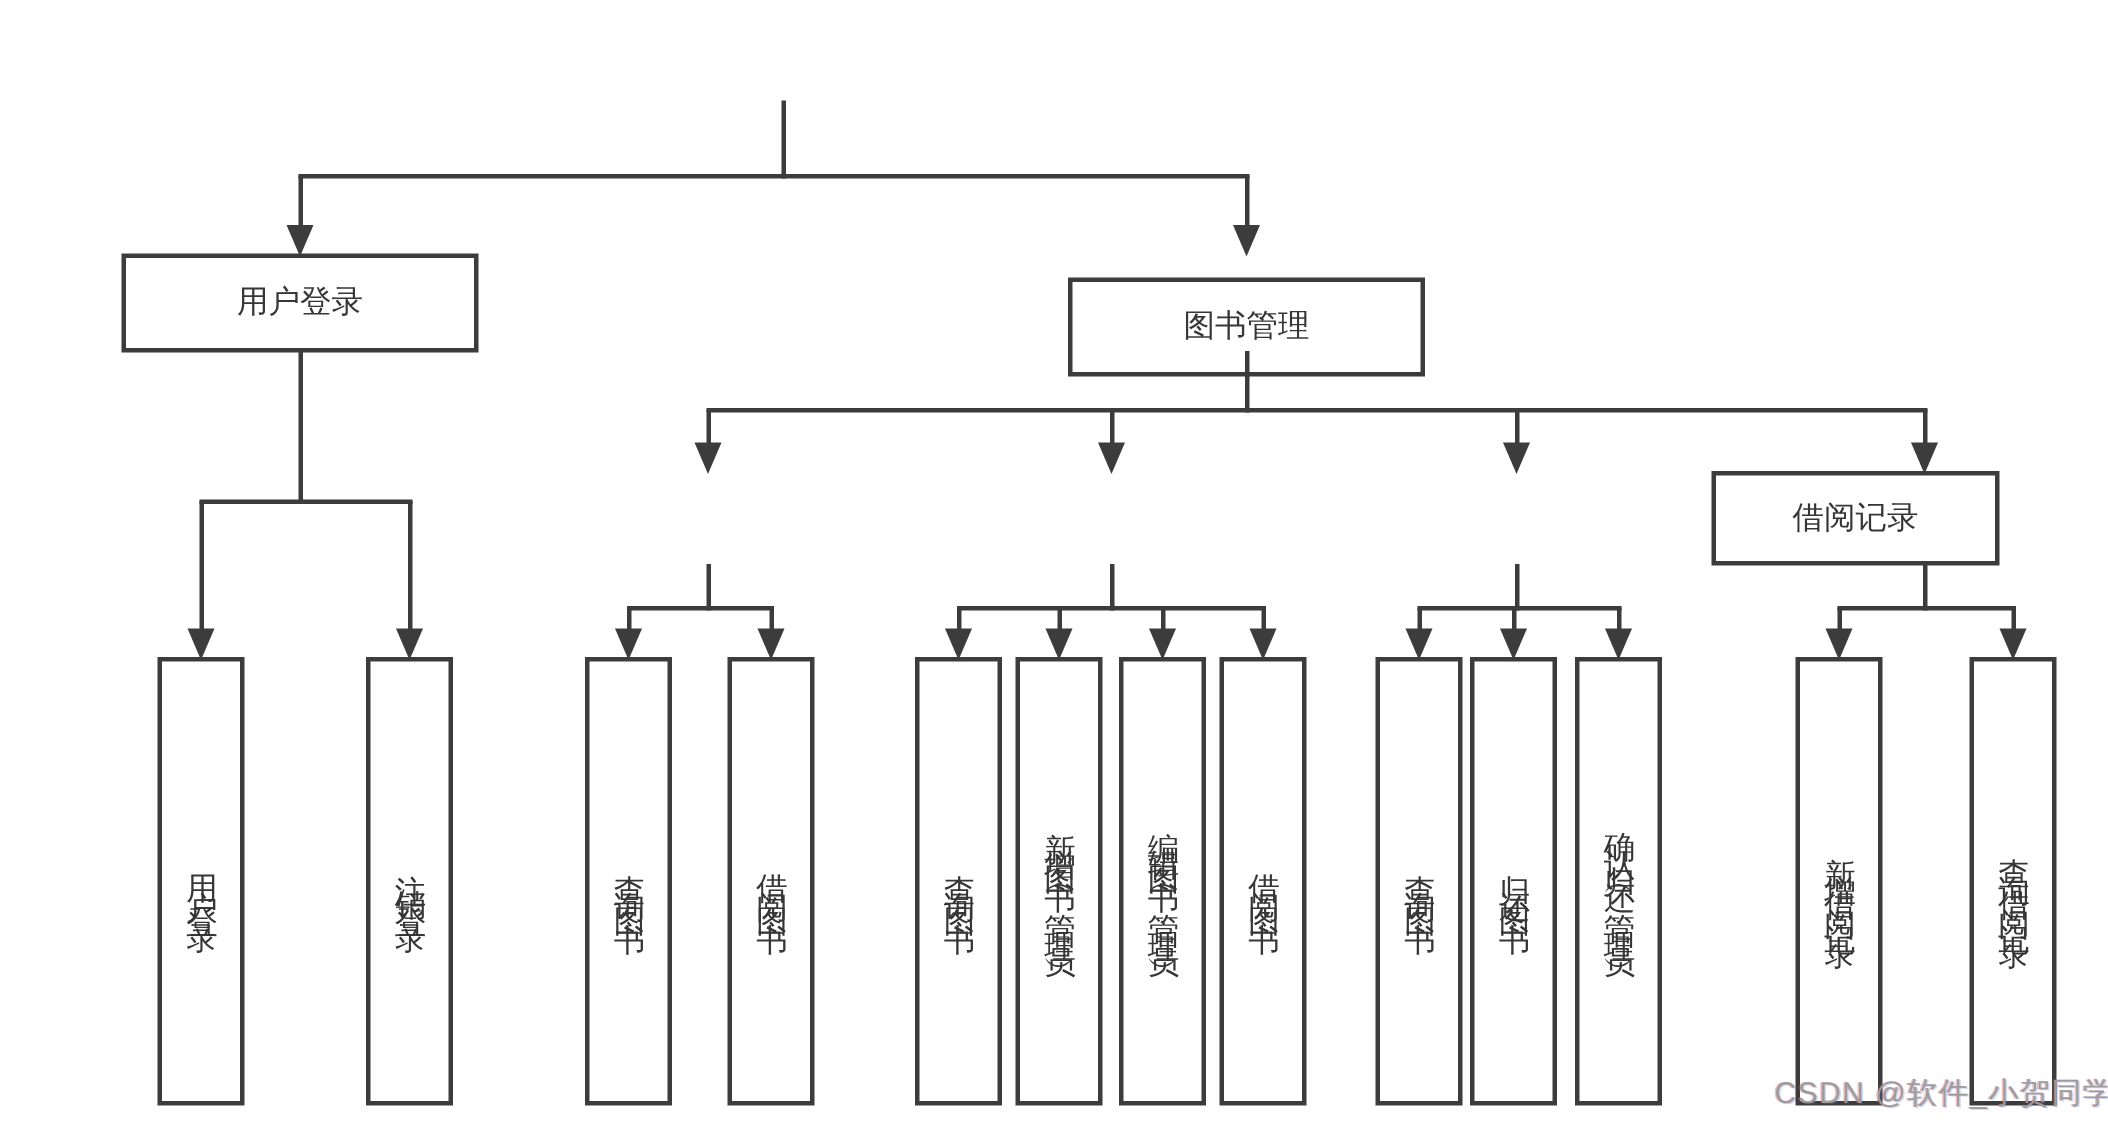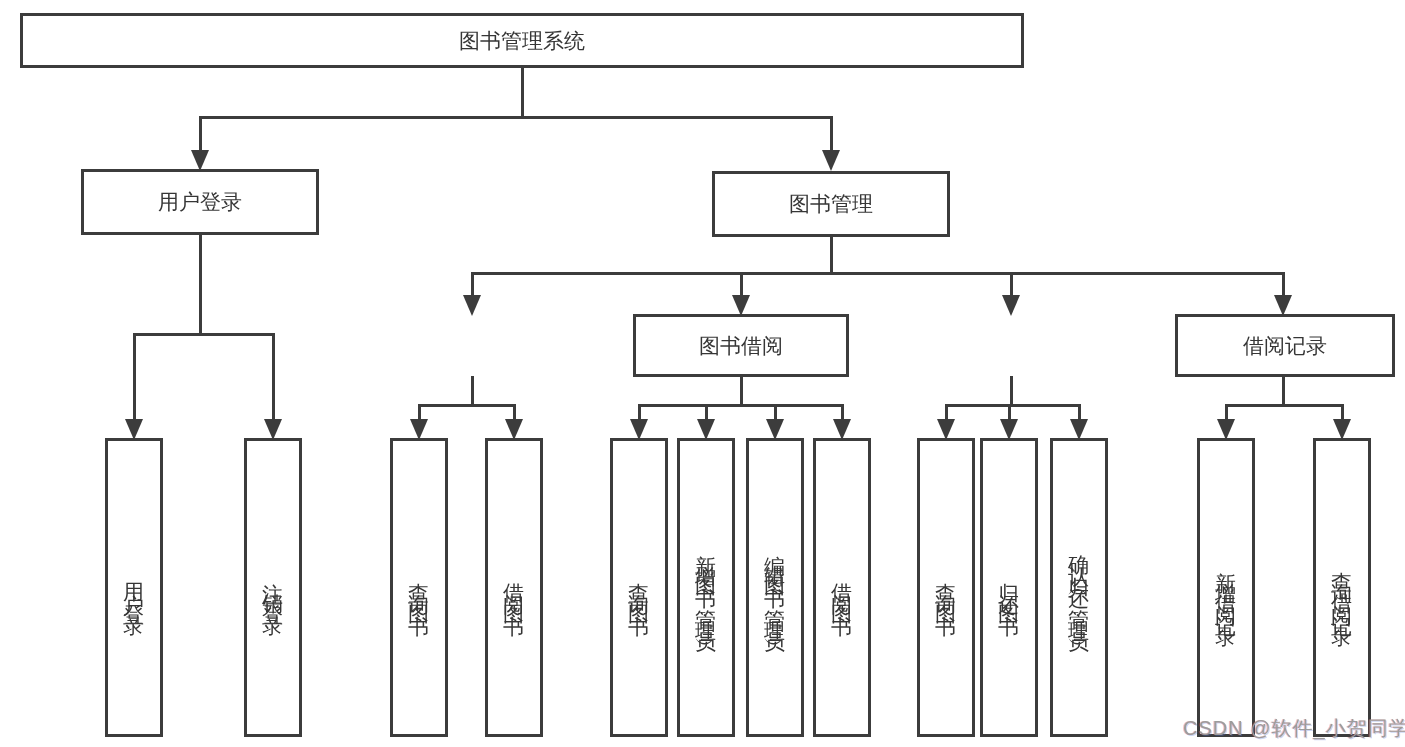--- a/index.html
+++ b/index.html
@@ -39,33 +39,27 @@
     text-shadow:-1px 0 0 rgba(225,80,80,0.35), 1px 1px 0 rgba(90,120,220,0.30);
     white-space:nowrap;
     z-index:5;
   }
 </style>
 </head>
 <body>
 
 <div id="diagram">
   <div class="watermark">CSDN @软件_小贺同学</div>
-<div class="node" style="left: 20px; top: 13px; width: 1004px; height: 55px;">
-      <span class="node-label">图书管理系统</span>
-    </div>
     <div class="node" style="left: 81px; top: 169px; width: 238px; height: 66px;">
       <span class="node-label">用户登录</span>
     </div>
-    <div class="node" style="left: 712px; top: 171px; width: 238px; height: 66px; text-align: right;">
+    <div class="node" style="left: 712px; top: 185px; width: 238px; height: 66px; text-align: right;">
       <span class="node-label">图书管理</span>
     </div>
-    <div class="node" style="left: 633px; top: 314px; width: 216px; height: 63px;">
-      <span class="node-label">图书借阅</span>
-    </div>
-    <div class="node" style="left: 1175px; top: 314px; width: 220px; height: 63px; text-align: center;">
+    <div class="node" style="left: 1141px; top: 314px; width: 192px; height: 63px; text-align: center;">
       <span class="node-label">借阅记录</span>
     </div>
     <div class="node vertical" style="left: 105px; top: 438px; width: 58px; height: 299px;">
       <span class="node-label">用户登录</span>
     </div>
     <div class="node vertical" style="left: 244px; top: 438px; width: 58px; height: 299px;">
       <span class="node-label">注销登录</span>
     </div>
     <div class="node vertical" style="left: 390px; top: 438px; width: 58px; height: 299px;">
       <span class="node-label">查询图书</span>

